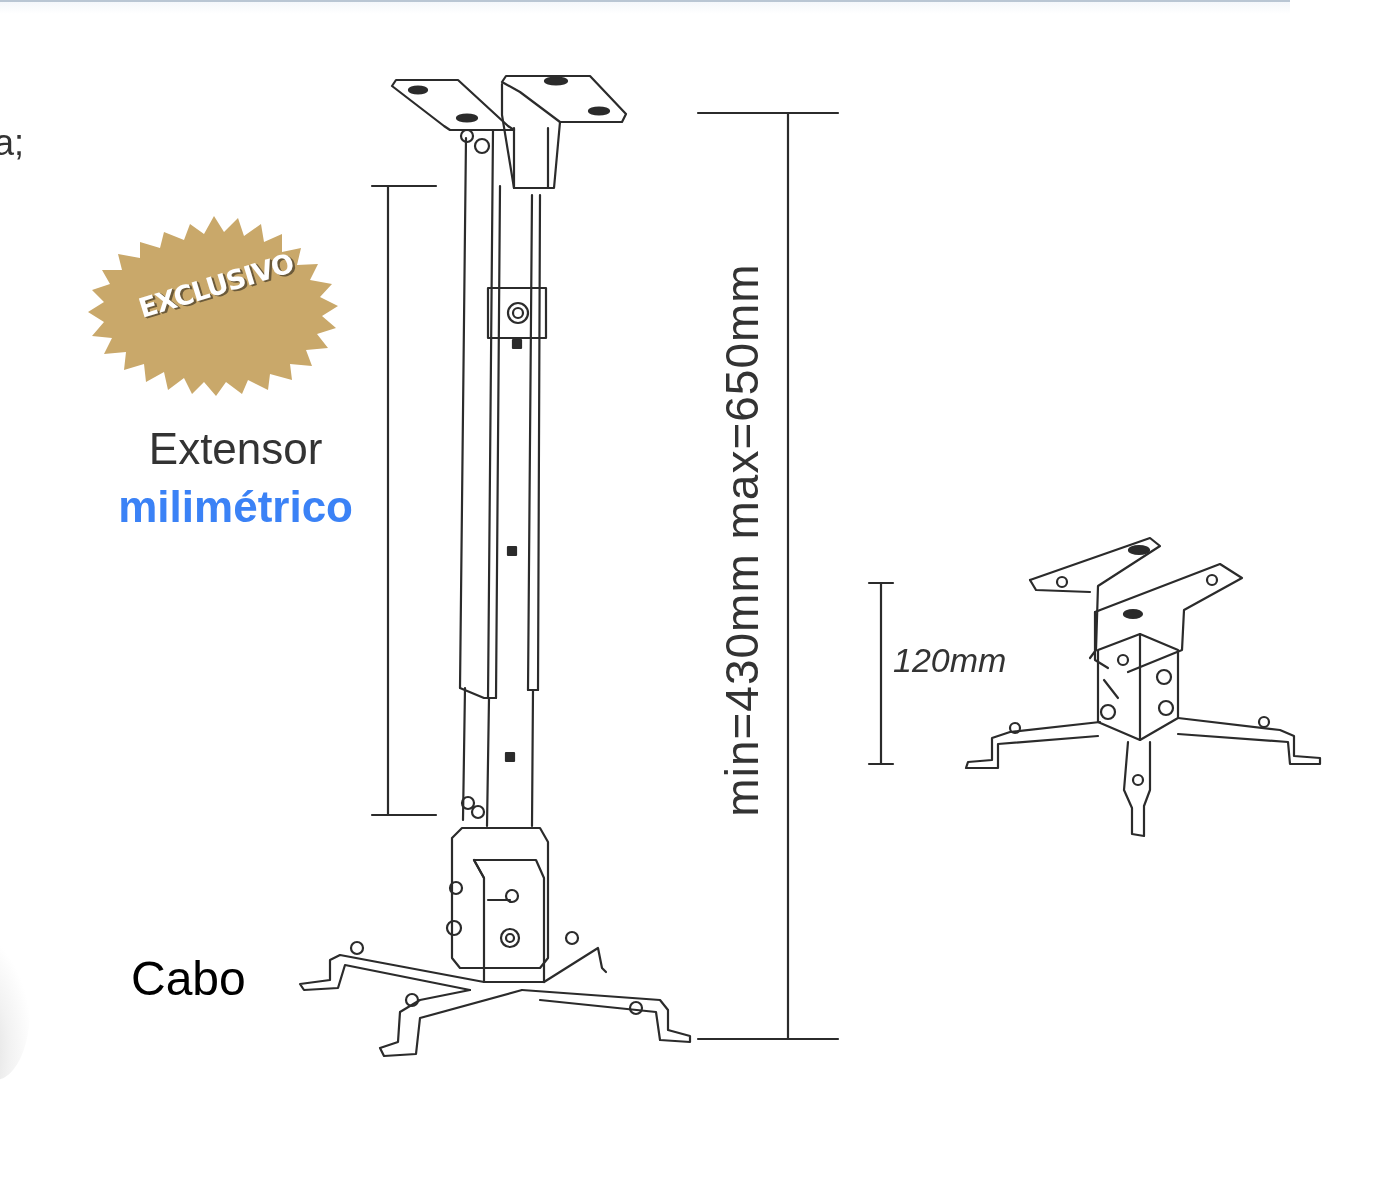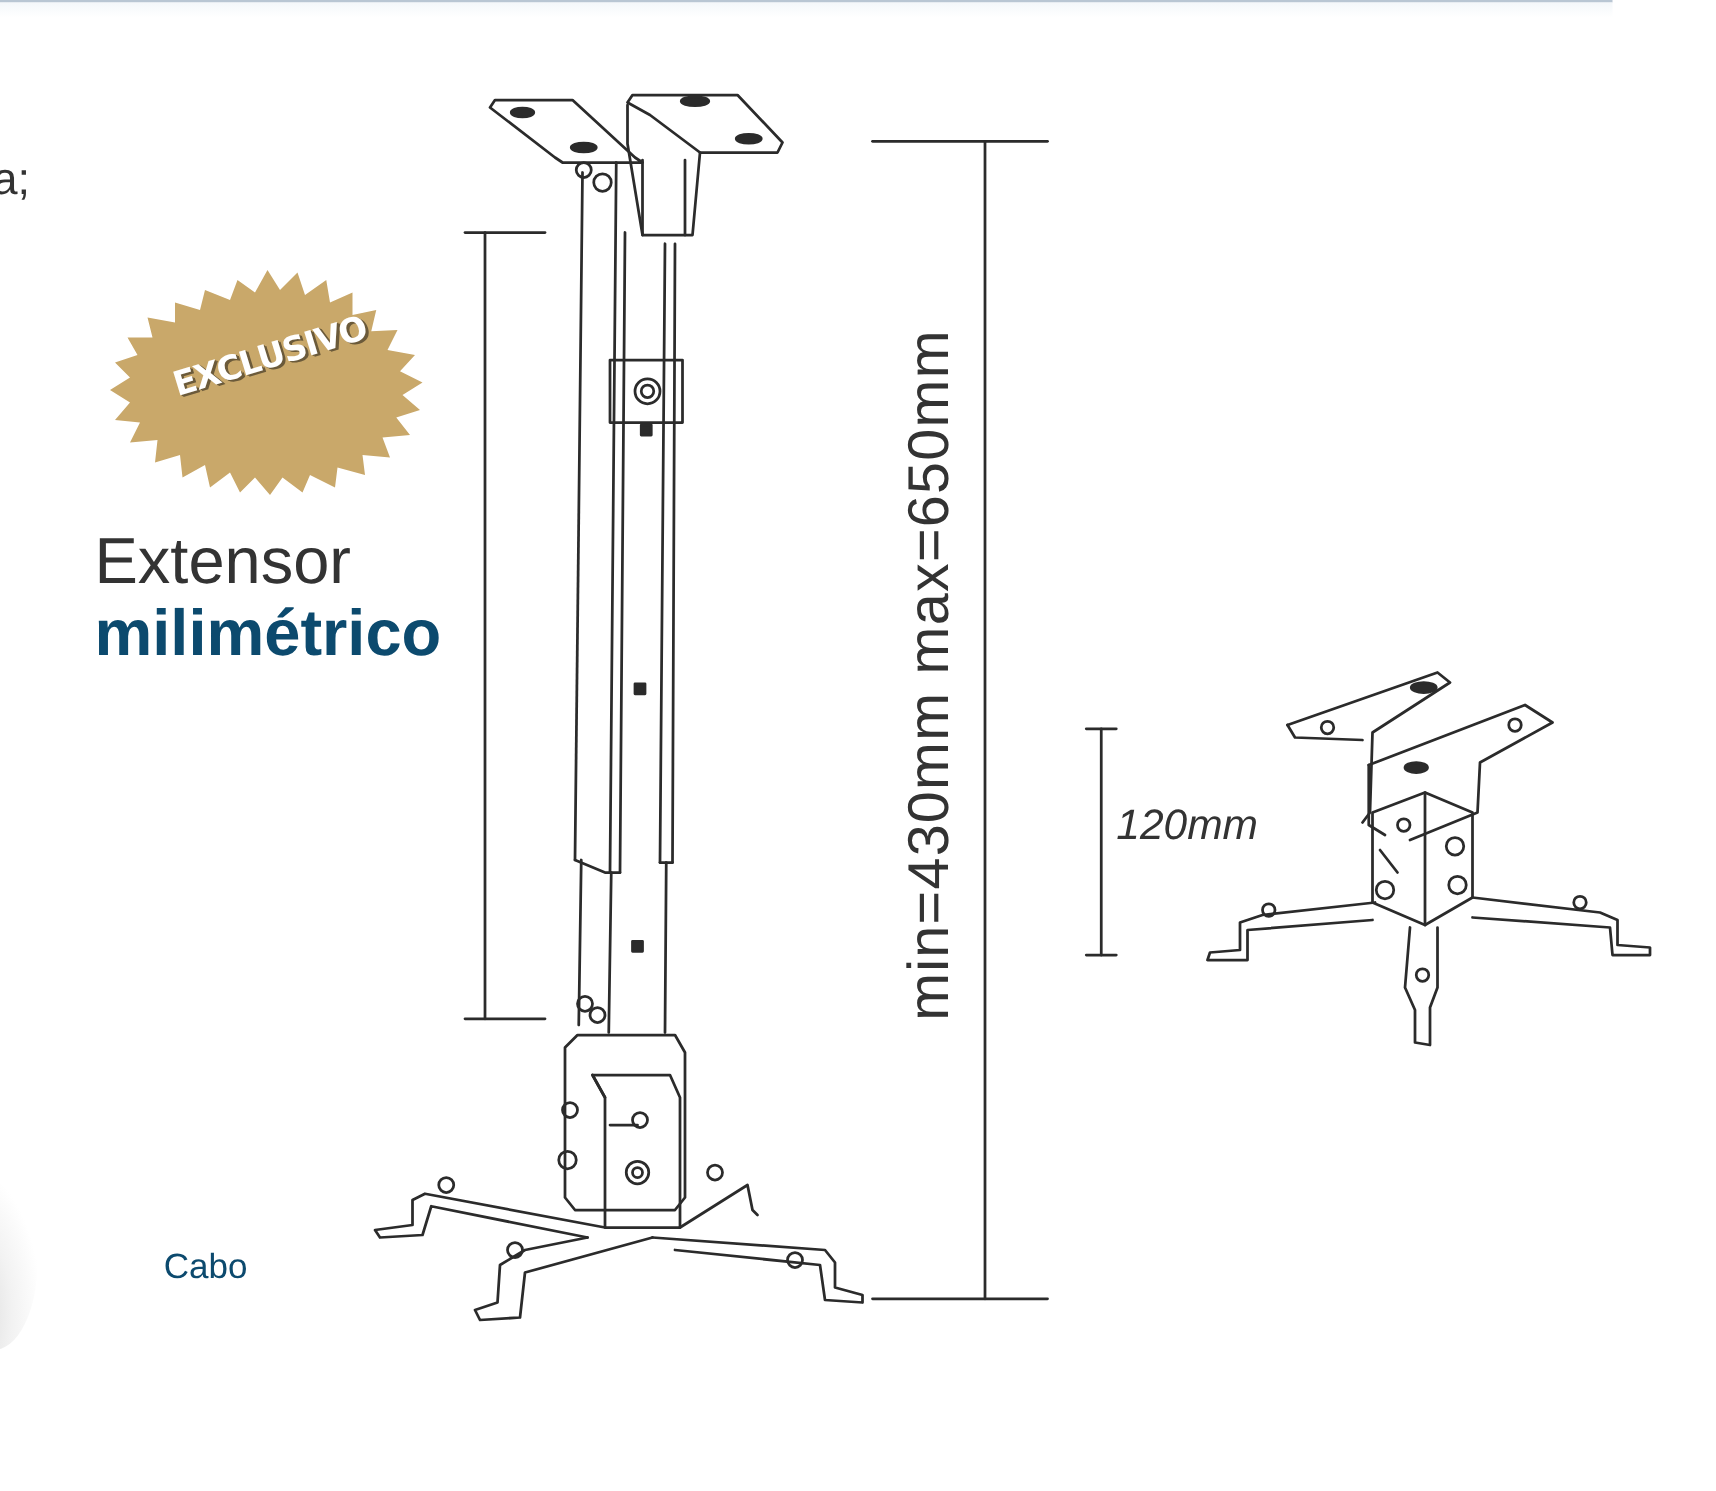--- a/index.html
+++ b/index.html
@@ -13,24 +13,24 @@
   .left-shadow { position: absolute; left: -40px; top: 940px; width: 70px; height: 140px;
                  border-radius: 50%;
                  background: radial-gradient(ellipse at 20% 80%, #d6d6d6 0%, #f2f2f2 45%, rgba(255,255,255,0) 75%); }
   .badge { position: absolute; left: 86px; top: 212px; width: 256px; height: 184px; }
   .badge-text { position: absolute; left: 96px; top: 270px; width: 240px; text-align: center;
                 font-family: "DejaVu Sans", sans-serif; font-weight: bold; font-size: 27px;
                 color: #ffffff; letter-spacing: -1px;
                 transform: rotate(-17deg); transform-origin: center;
                 text-shadow: 2px 2px 0 #6b5a3a, 1px 1px 0 #6b5a3a; }
   .feature-text { position: absolute; right: calc(1373px - 353px); top: 420px;
-                  text-align: left; font-size: 52px; line-height: 58px; color: #333; }
-  .feature-text .bold { font-weight: bold; color: #0c4a6e; }
-  .cable-text { position: absolute; left: 131px; top: 984px; font-size: 28px;
-                line-height: 58px; color: #0c4a6e; }
+                  text-align: center; font-size: 44px; line-height: 58px; color: #333; }
+  .feature-text .bold { font-weight: bold; color: #3b82f6; }
+  .cable-text { position: absolute; left: 131px; top: 950px; font-size: 48px;
+                line-height: 58px; color: #000000; }
   .dim-vertical { position: absolute; left: 742px; top: 540px;
                   transform: translate(-50%, -50%) rotate(-90deg);
                   font-size: 46px; white-space: nowrap; color: #333; letter-spacing: 1px; }
   .dim-small { position: absolute; left: 893px; top: 641px; font-size: 34px; color: #333; font-style: italic; }
   svg.drawing { position: absolute; left: 0; top: 0; }
 </style>
 </head>
 <body>
 
 <div class="top-rule"></div>

